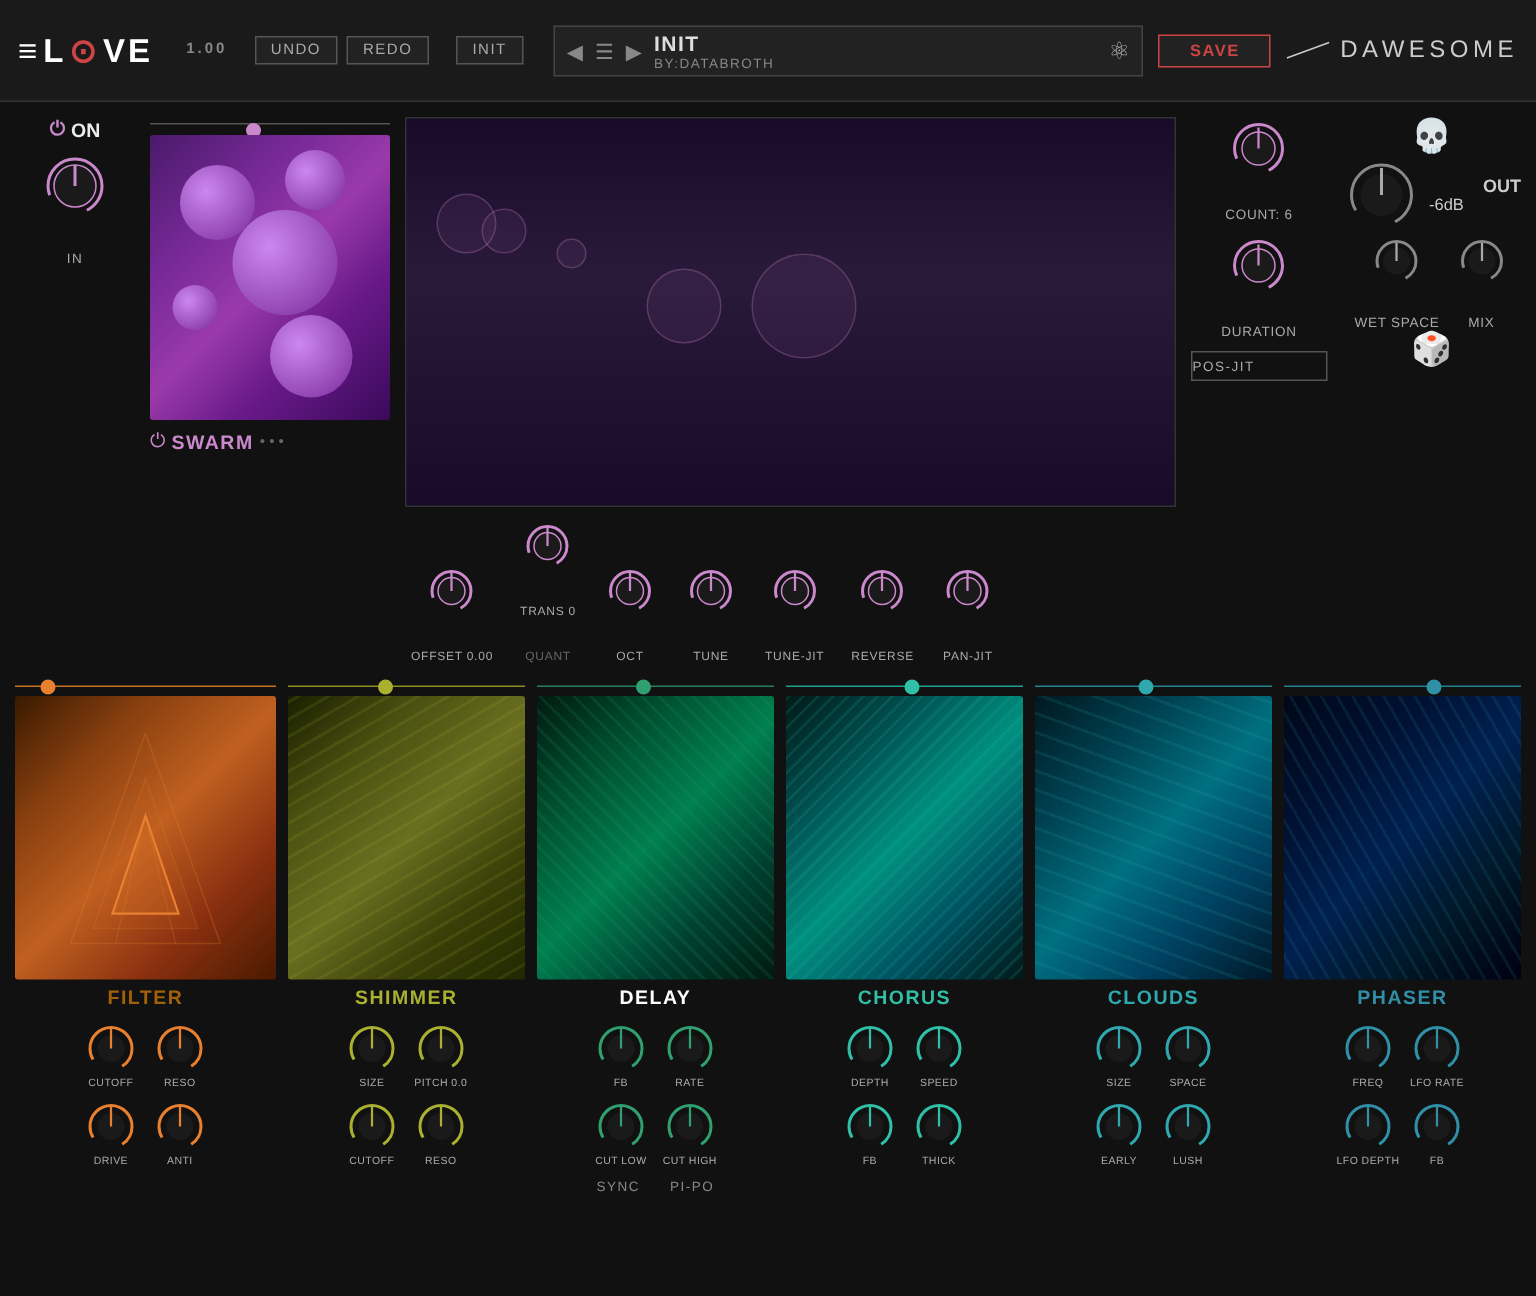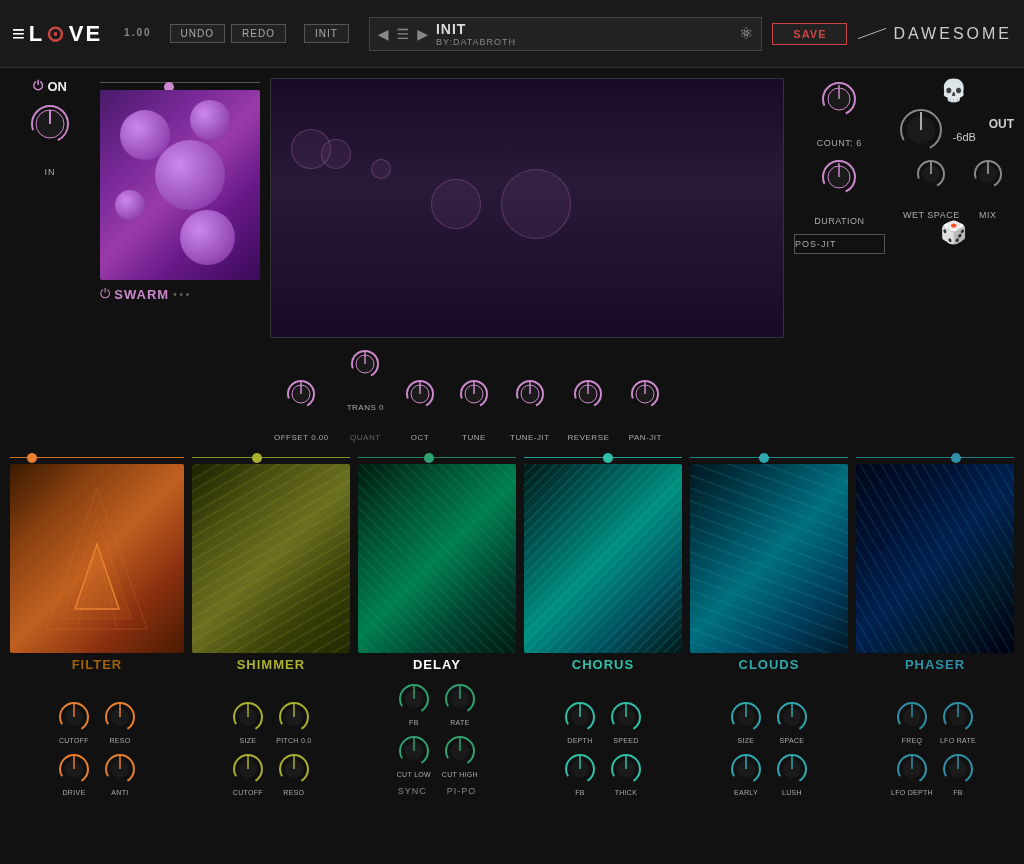--- a/index.html
+++ b/index.html
@@ -335,21 +335,20 @@
 
     .phaser .fx-slider-line { background: #208090; }
     .phaser .fx-thumb { background: #3090a8; }
     .phaser .fx-title { color: #3090a8; }
     .phaser .fx-image { background: linear-gradient(135deg, #000818, #001030, #002050, #001828, #000010); }
 
     
     .knobs-section {
       display: flex;
       gap: 8px;
-      align-items: flex-end;
     }
 
     .module-knobs {
       flex: 1;
       display: flex;
       flex-direction: column;
       gap: 6px;
     }
 
     .knobs-row-bottom {

